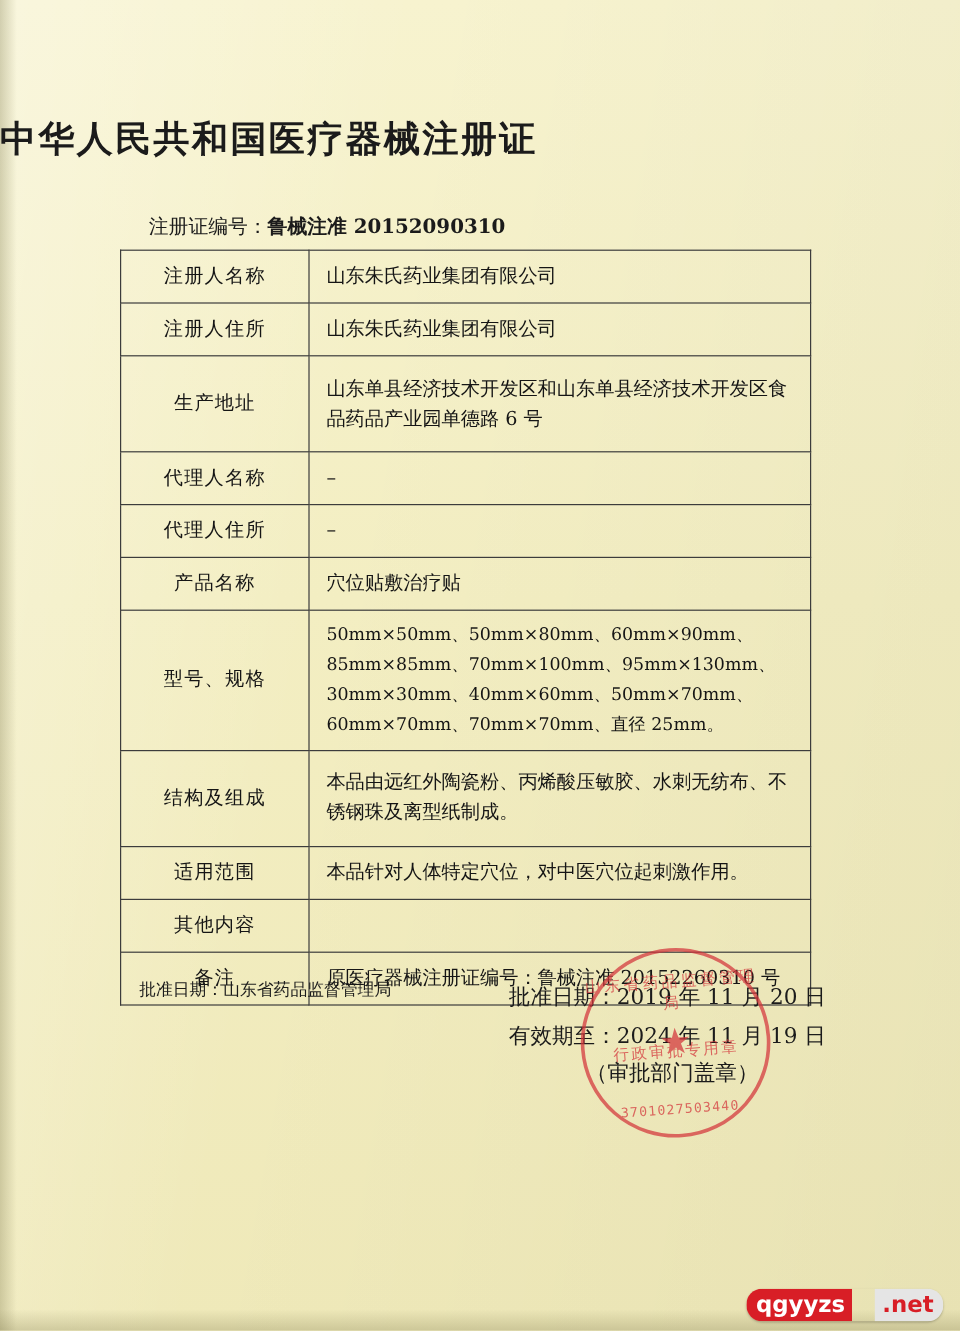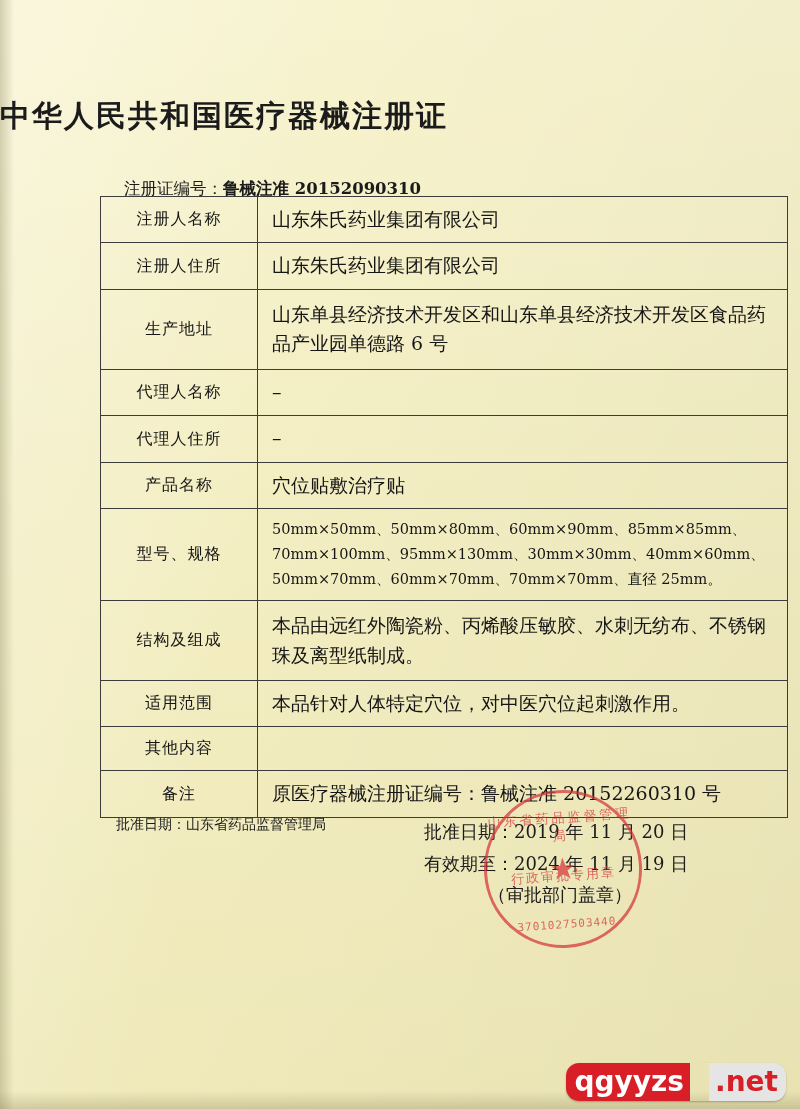--- a/index.html
+++ b/index.html
@@ -52,42 +52,42 @@
     left: 124px;
     font-size: 16.5px;
     color: #1b1b1b;
     font-family: "DejaVu Serif", serif;
   }
   .regno .bold {
     font-weight: 700;
   }
   table.cert {
     position: absolute;
-    top: 196px;
+    top: 208px;
     left: 100px;
-    width: 688px;
+    width: 576px;
     border-collapse: collapse;
     table-layout: fixed;
   }
   table.cert td {
     border: 1px solid #3c3c3c;
     color: #151515;
     font-family: "DejaVu Serif", serif;
     vertical-align: middle;
   }
   td.label {
     width: 148px;
     text-align: center;
     font-size: 16px;
     padding: 8px 4px;
     letter-spacing: 1px;
   }
   td.value {
     padding: 8px 10px 8px 14px;
-    font-size: 19px;
+    font-size: 16px;
     line-height: 1.55;
   }
   td.value.small {
     font-size: 14.5px;
     line-height: 1.72;
   }
   .h-normal { height: 44px; }
   .h-double { height: 80px; }
   .h-triple  { height: 82px; }
 
@@ -165,21 +165,21 @@
     font-family: "DejaVu Sans Mono", monospace;
   }
   
   .watermark {
     position: absolute;
     right: 14px;
     bottom: 8px;
     display: flex;
     align-items: flex-end;
     font-family: "DejaVu Sans", sans-serif;
-    font-size: 28px;
+    font-size: 19px;
     font-weight: 700;
     border-radius: 13px;
     overflow: hidden;
     box-shadow: 0 1px 2px rgba(0,0,0,0.25);
   }
   .watermark .wm-a {
     background: #d81e26;
     color: #ffffff;
     padding: 2px 6px 3px 8px;
   }

